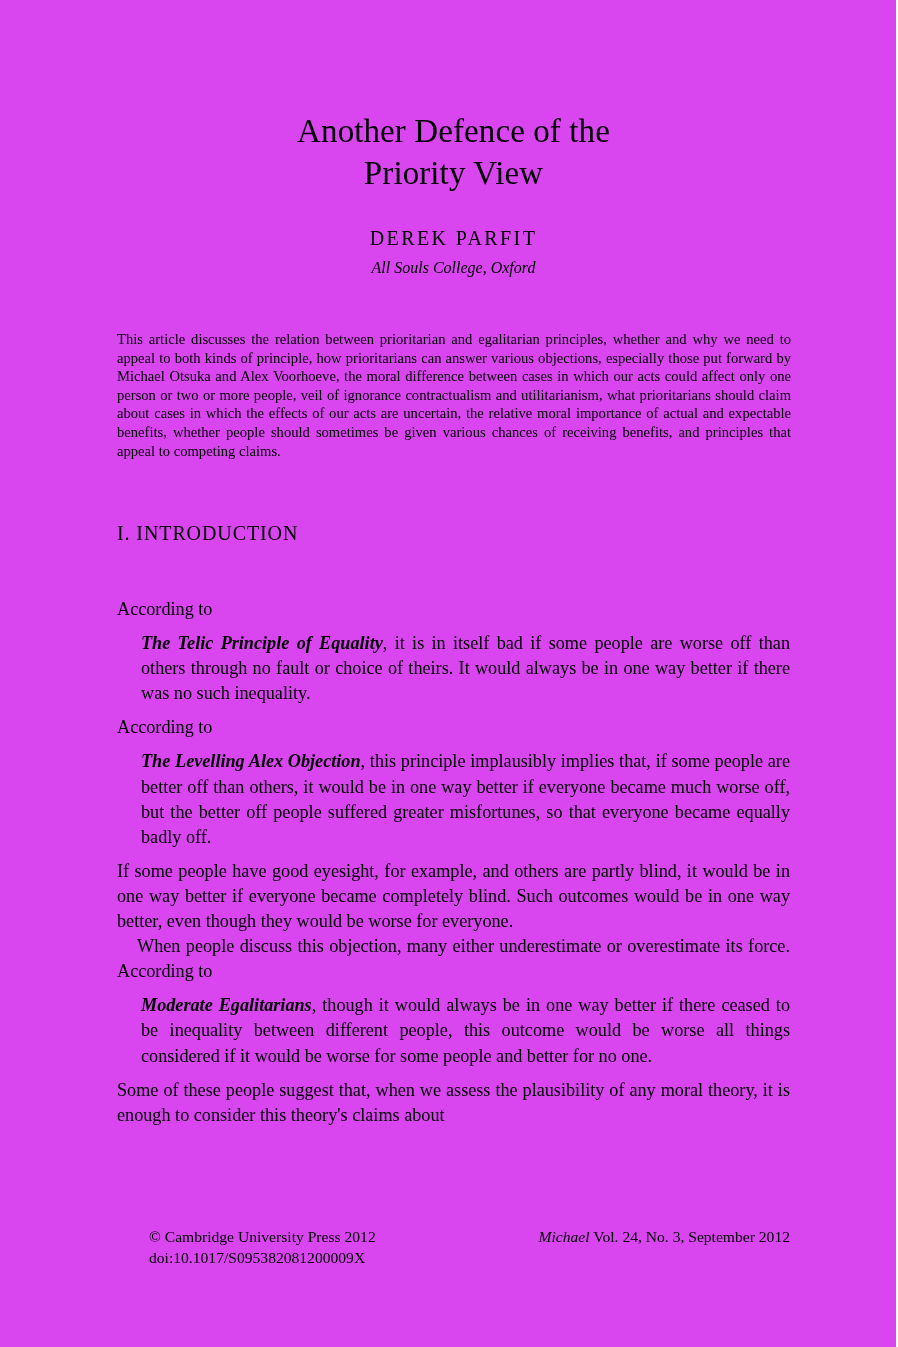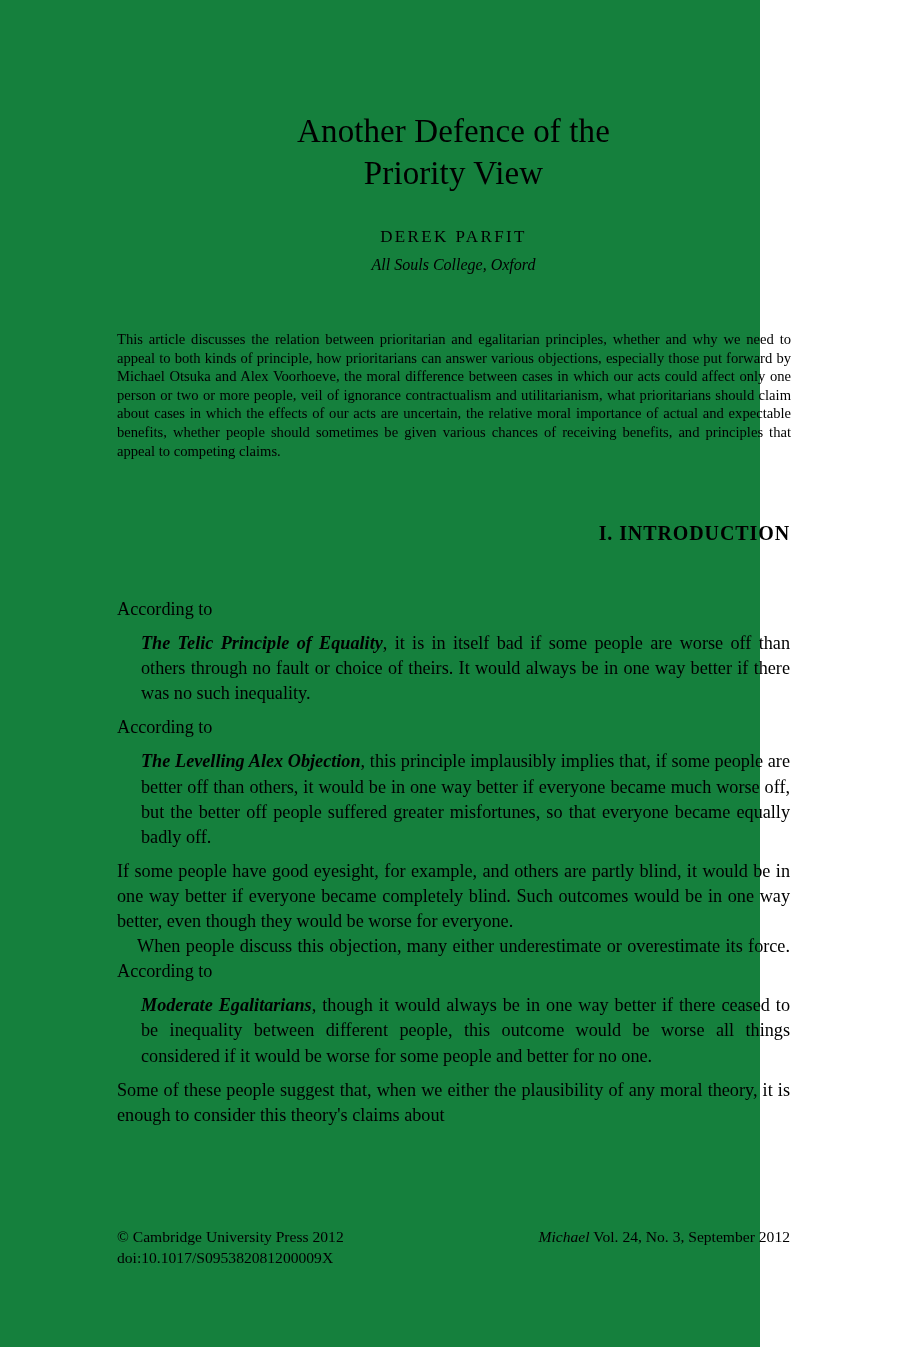--- a/index.html
+++ b/index.html
@@ -13,44 +13,44 @@
     height: 1347px;
     position: relative;
     font-family: "Liberation Serif", "DejaVu Serif", serif;
     color: #000000;
     -webkit-font-smoothing: antialiased;
   }
   .page {
     position: absolute;
     left: 0;
     top: 0;
-    width: 760px;
+    width: 896px;
     height: 1347px;
     box-sizing: border-box;
-    background: #15803d;
+    background: #d946ef;
   }
 
   
   .title-block {
     position: absolute;
     left: 117px;
     top: 110px;
     width: 673px;
     text-align: center;
   }
   .article-title {
     font-size: 33px;
     line-height: 42px;
     font-weight: normal;
     margin: 0;
     letter-spacing: 0.1px;
   }
   .author {
     margin-top: 33px;
-    font-size: 17px;
+    font-size: 20px;
     letter-spacing: 2.4px;
     text-transform: uppercase;
     font-variant: small-caps;
   }
   .affiliation {
     margin-top: 9px;
     font-size: 16px;
     font-style: italic;
   }
 
@@ -66,24 +66,24 @@
     text-justify: inter-word;
     hyphens: none;
   }
 
   
   .section-heading {
     position: absolute;
     left: 117px;
     top: 522px;
     width: 673px;
-    text-align: right;
+    text-align: left;
     font-size: 20px;
     letter-spacing: 0.9px;
-    font-weight: bold;
+    font-weight: normal;
     margin: 0;
   }
 
   
   .body-flow {
     position: absolute;
     left: 117px;
     top: 577px;
     width: 673px;
     font-size: 18.2px;
@@ -128,20 +128,21 @@
     left: 117px;
     top: 1226px;
     width: 673px;
     font-size: 15.6px;
     line-height: 21px;
   }
   .footer-row {
     display: flex;
     align-items: flex-start;
     justify-content: space-between;
+    margin-left: 32px;
   }
   .footer-left {
     text-align: left;
     white-space: nowrap;
   }
   .footer-right {
     text-align: right;
     white-space: nowrap;
     padding-top: 0px;
   }
@@ -185,21 +186,21 @@
     </blockquote>
 
     <p class="para gap-before">If some people have good eyesight, for example, and others are partly blind, it would be in one way better if everyone became completely blind. Such outcomes would be in one way better, even though they would be worse for everyone.</p>
 
     <p class="para indented">When people discuss this objection, many either underestimate or overestimate its force. According to</p>
 
     <blockquote class="quote">
       <p><span class="term">Moderate Egalitarians</span><span>, though it would always be in one way better if there ceased to be inequality between different people, this outcome would be worse all things considered if it would be worse for some people and better for no one.</span></p>
     </blockquote>
 
-    <p class="para gap-before">Some of these people suggest that, when we either the plausibility of any moral theory, it is enough to consider this theory's claims about</p>
+    <p class="para gap-before">Some of these people suggest that, when we assess the plausibility of any moral theory, it is enough to consider this theory's claims about</p>
 
   </div>
 
   <div class="footer">
     <div class="footer-row">
       <div class="footer-left">
         <span>© Cambridge University Press 2012</span>
         <span class="footer-doi">doi:10.1017/S095382081200009X</span>
       </div>
       <div class="footer-right"><span class="footer-journal">Michael</span><span> Vol. 24, No. 3, September 2012</span></div>

